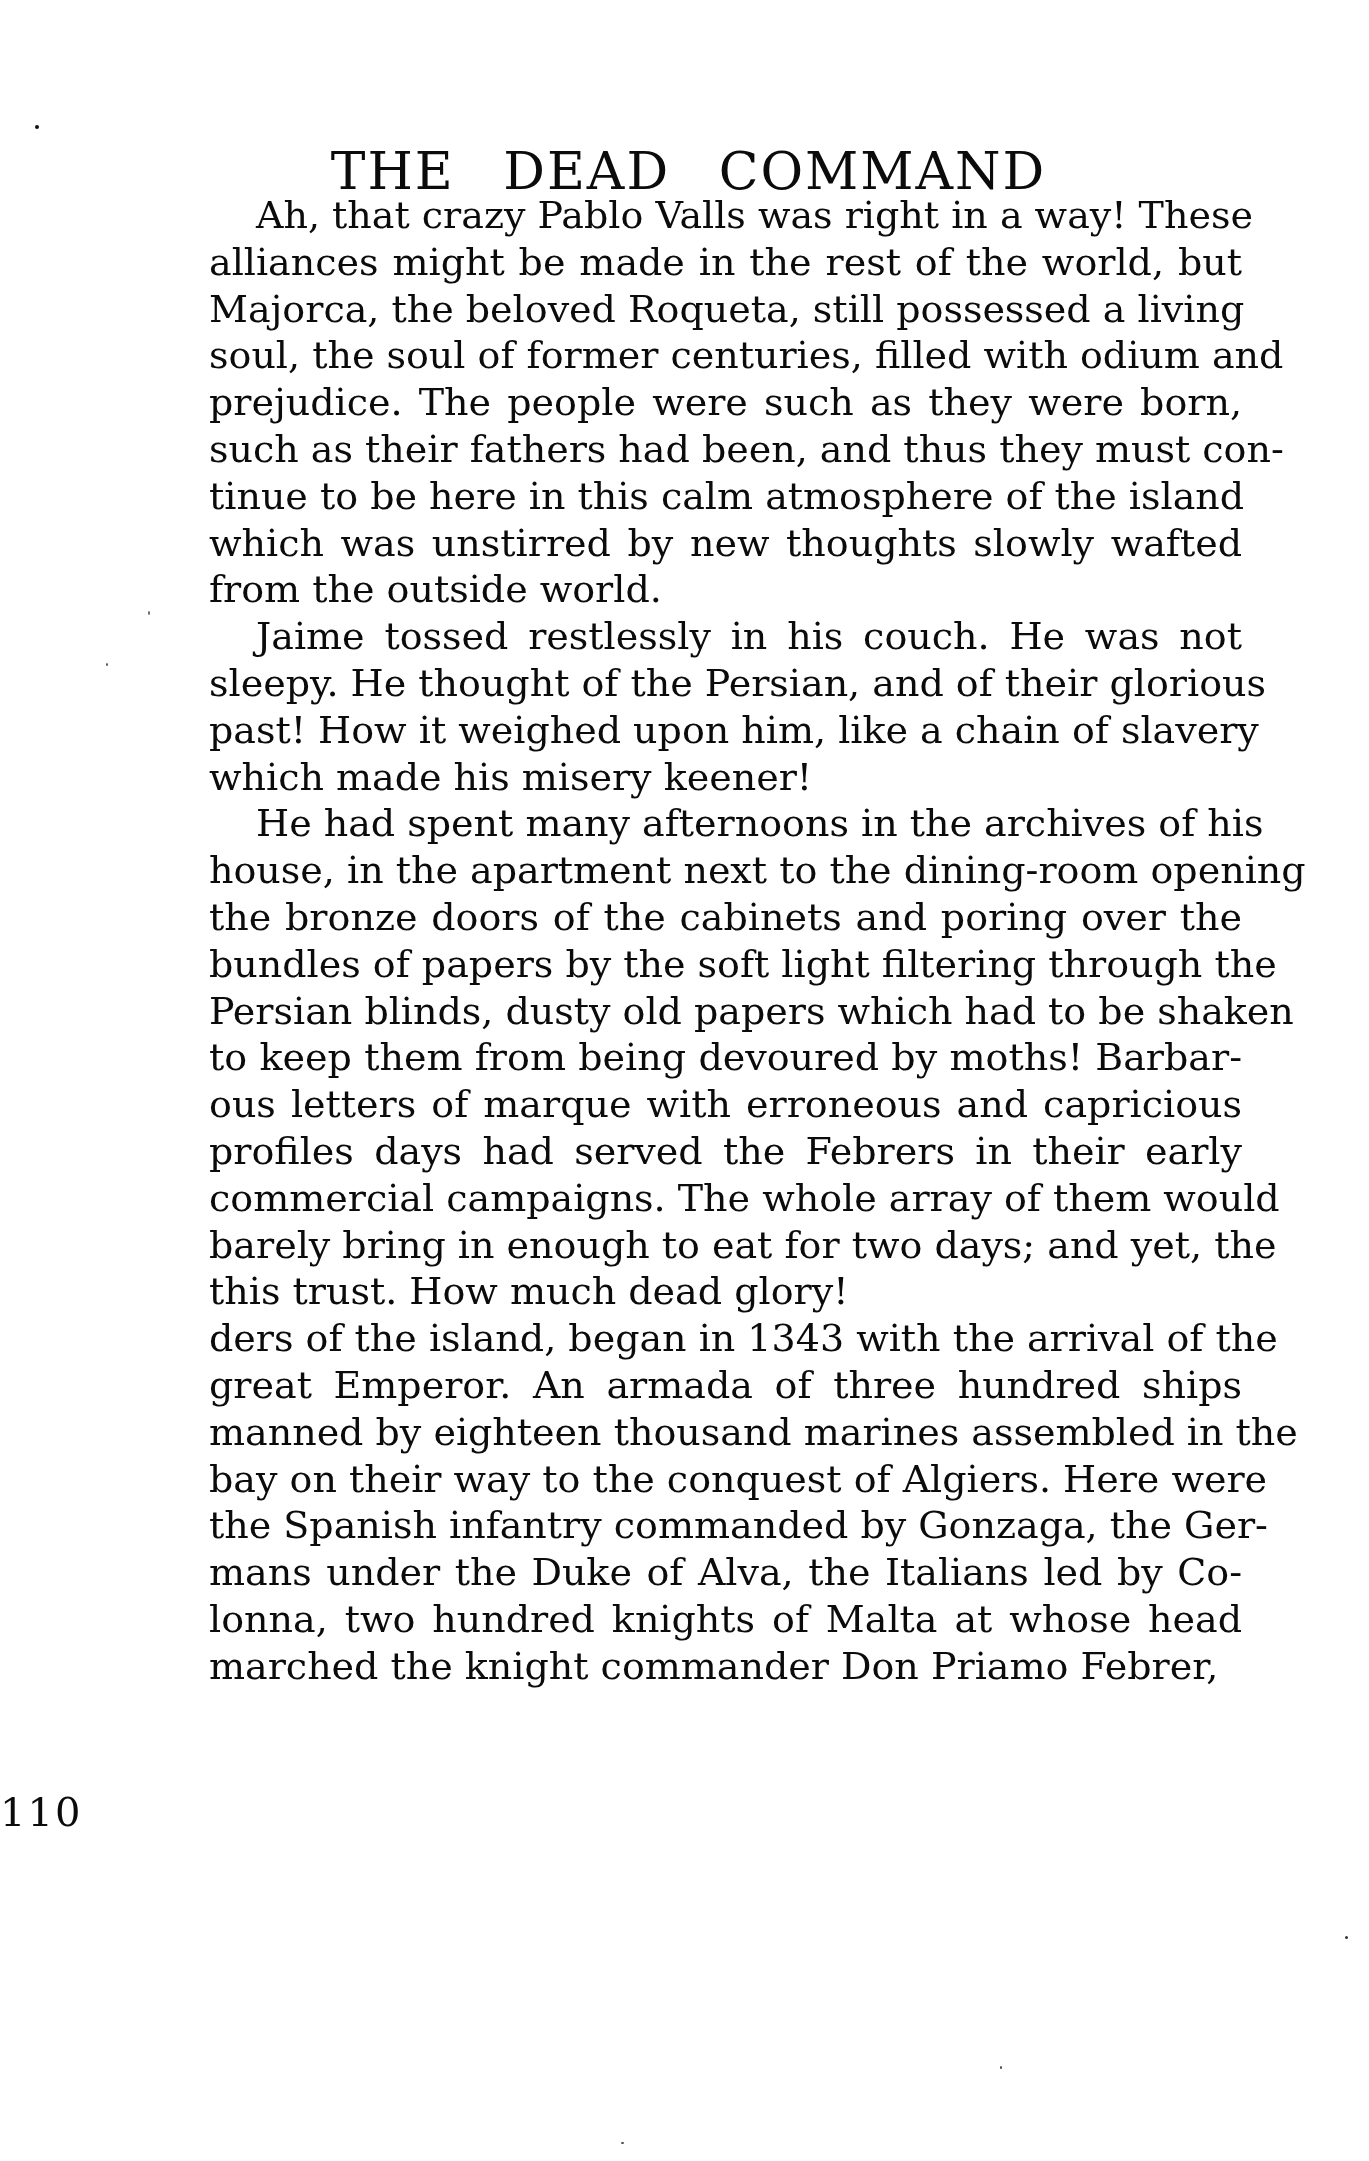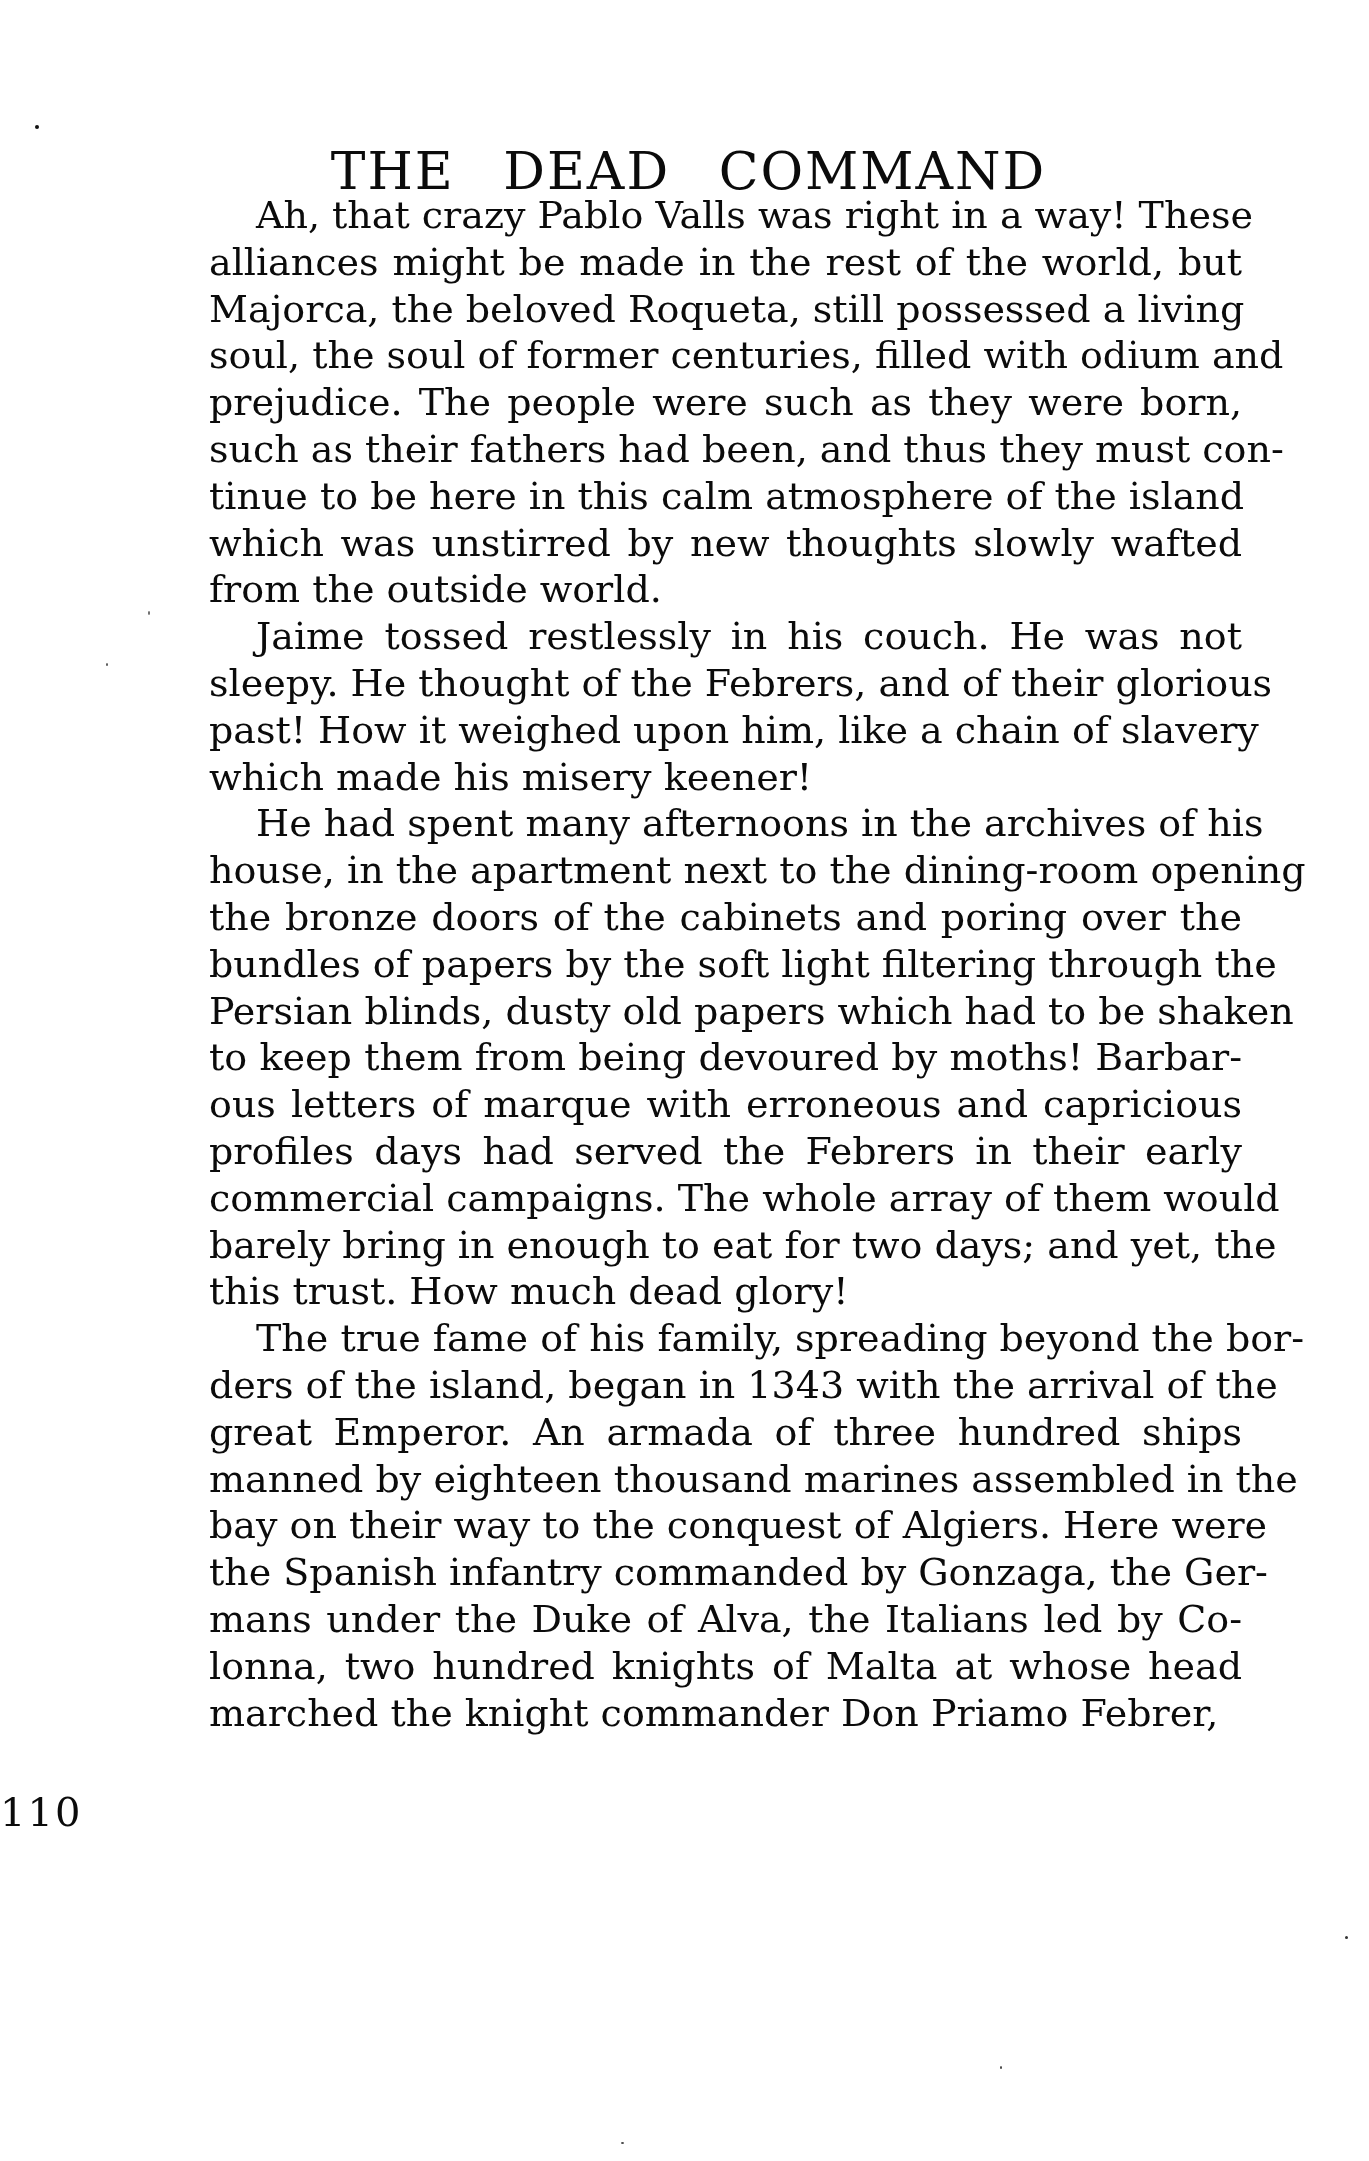--- a/index.html
+++ b/index.html
@@ -76,35 +76,34 @@
       <div class="line pfirst">Ah, that crazy Pablo Valls was right in a way!  These</div>
       <div class="line">alliances might be made in the rest of the world, but</div>
       <div class="line">Majorca, the beloved Roqueta, still possessed a living</div>
       <div class="line">soul, the soul of former centuries, filled with odium and</div>
       <div class="line">prejudice.  The people were such as they were born,</div>
       <div class="line">such as their fathers had been, and thus they must con-</div>
       <div class="line">tinue to be here in this calm atmosphere of the island</div>
       <div class="line">which was unstirred by new thoughts slowly wafted</div>
       <div class="line plast">from the outside world.</div>
       <div class="line pfirst">Jaime tossed restlessly in his couch.  He was not</div>
-      <div class="line">sleepy.  He thought of the Febrers, and of their glorious</div>
+      <div class="line">sleepy.  He thought of the Persian, and of their glorious</div>
       <div class="line">past!  How it weighed upon him, like a chain of slavery</div>
       <div class="line plast">which made his misery keener!</div>
       <div class="line pfirst">He had spent many afternoons in the archives of his</div>
       <div class="line">house, in the apartment next to the dining-room opening</div>
       <div class="line">the bronze doors of the cabinets and poring over the</div>
       <div class="line">bundles of papers by the soft light filtering through the</div>
       <div class="line">Persian blinds, dusty old papers which had to be shaken</div>
       <div class="line">to keep them from being devoured by moths!  Barbar-</div>
       <div class="line">ous letters of marque with erroneous and capricious</div>
       <div class="line">profiles days had served the Febrers in their early</div>
       <div class="line">commercial campaigns.  The whole array of them would</div>
       <div class="line">barely bring in enough to eat for two days; and yet, the</div>
       <div class="line plast">this trust.  How much dead glory!</div>
-      <div class="line pfirst">The true fame of his family, spreading beyond the bor-</div>
       <div class="line">ders of the island, began in 1343 with the arrival of the</div>
       <div class="line">great Emperor.  An armada of three hundred ships</div>
       <div class="line">manned by eighteen thousand marines assembled in the</div>
       <div class="line">bay on their way to the conquest of Algiers.  Here were</div>
       <div class="line">the Spanish infantry commanded by Gonzaga, the Ger-</div>
       <div class="line">mans under the Duke of Alva, the Italians led by Co-</div>
       <div class="line">lonna, two hundred knights of Malta at whose head</div>
       <div class="line plast">marched the knight commander Don Priamo Febrer,</div>
     </div>
 

